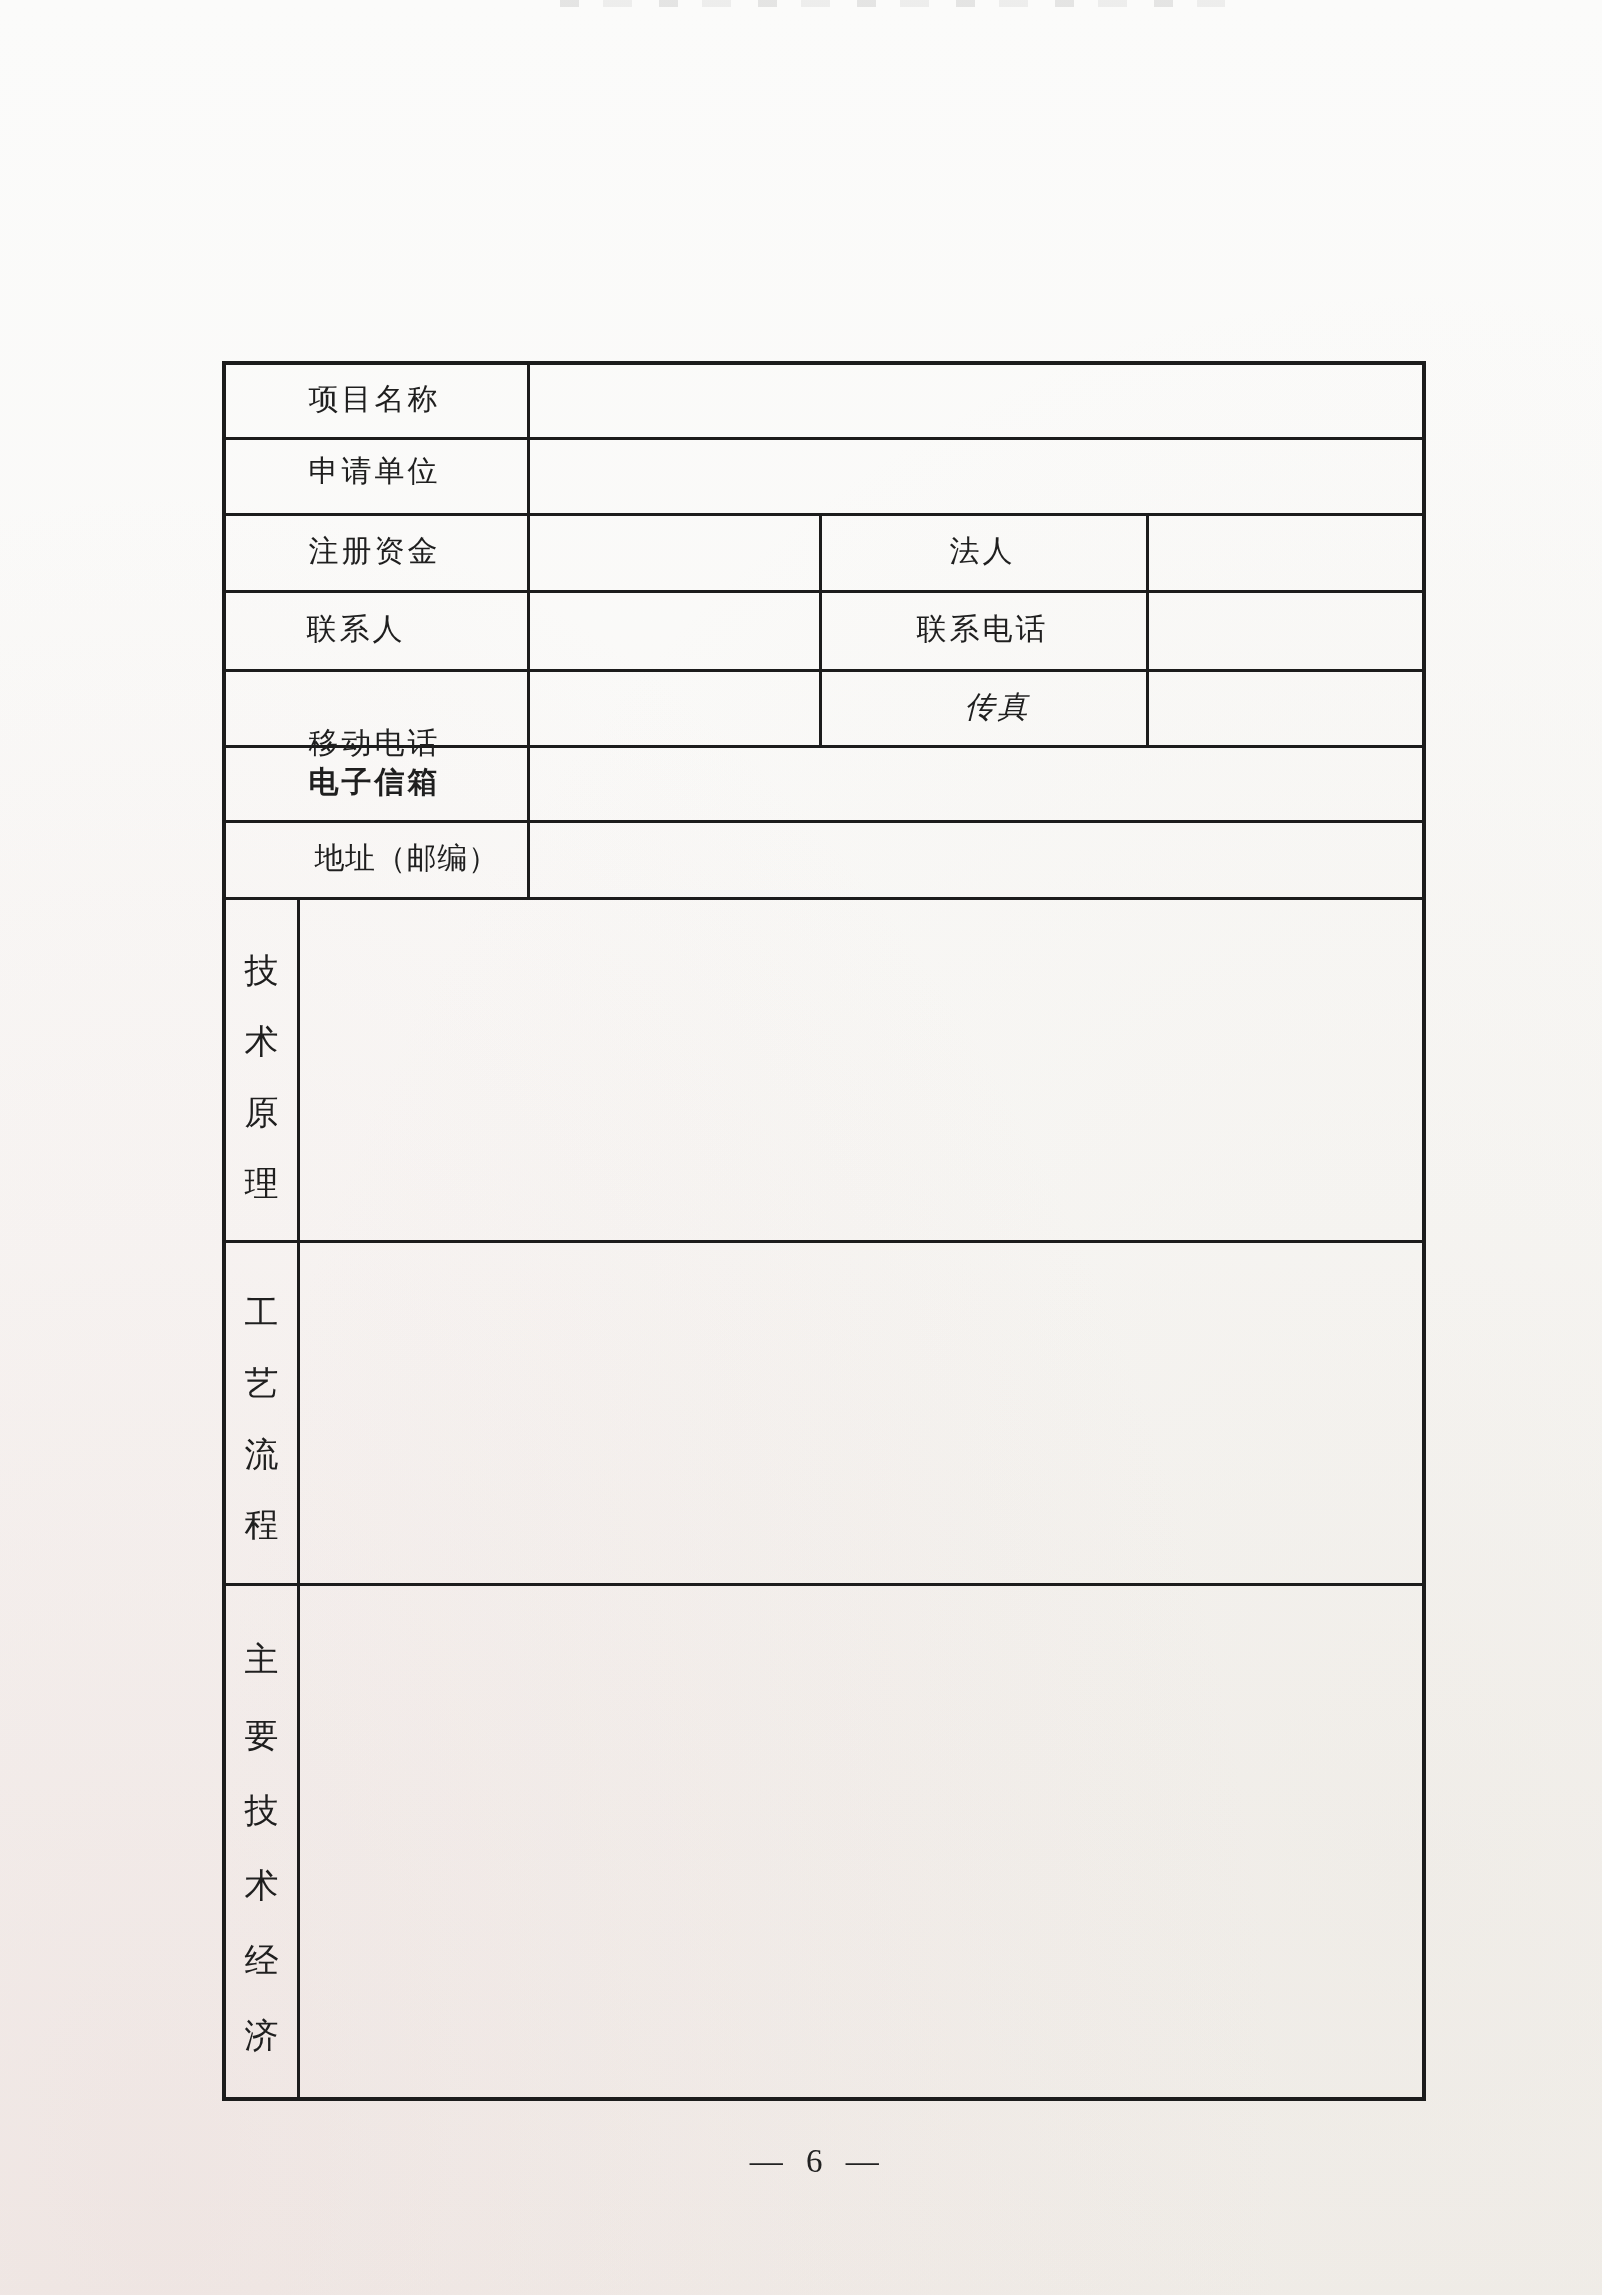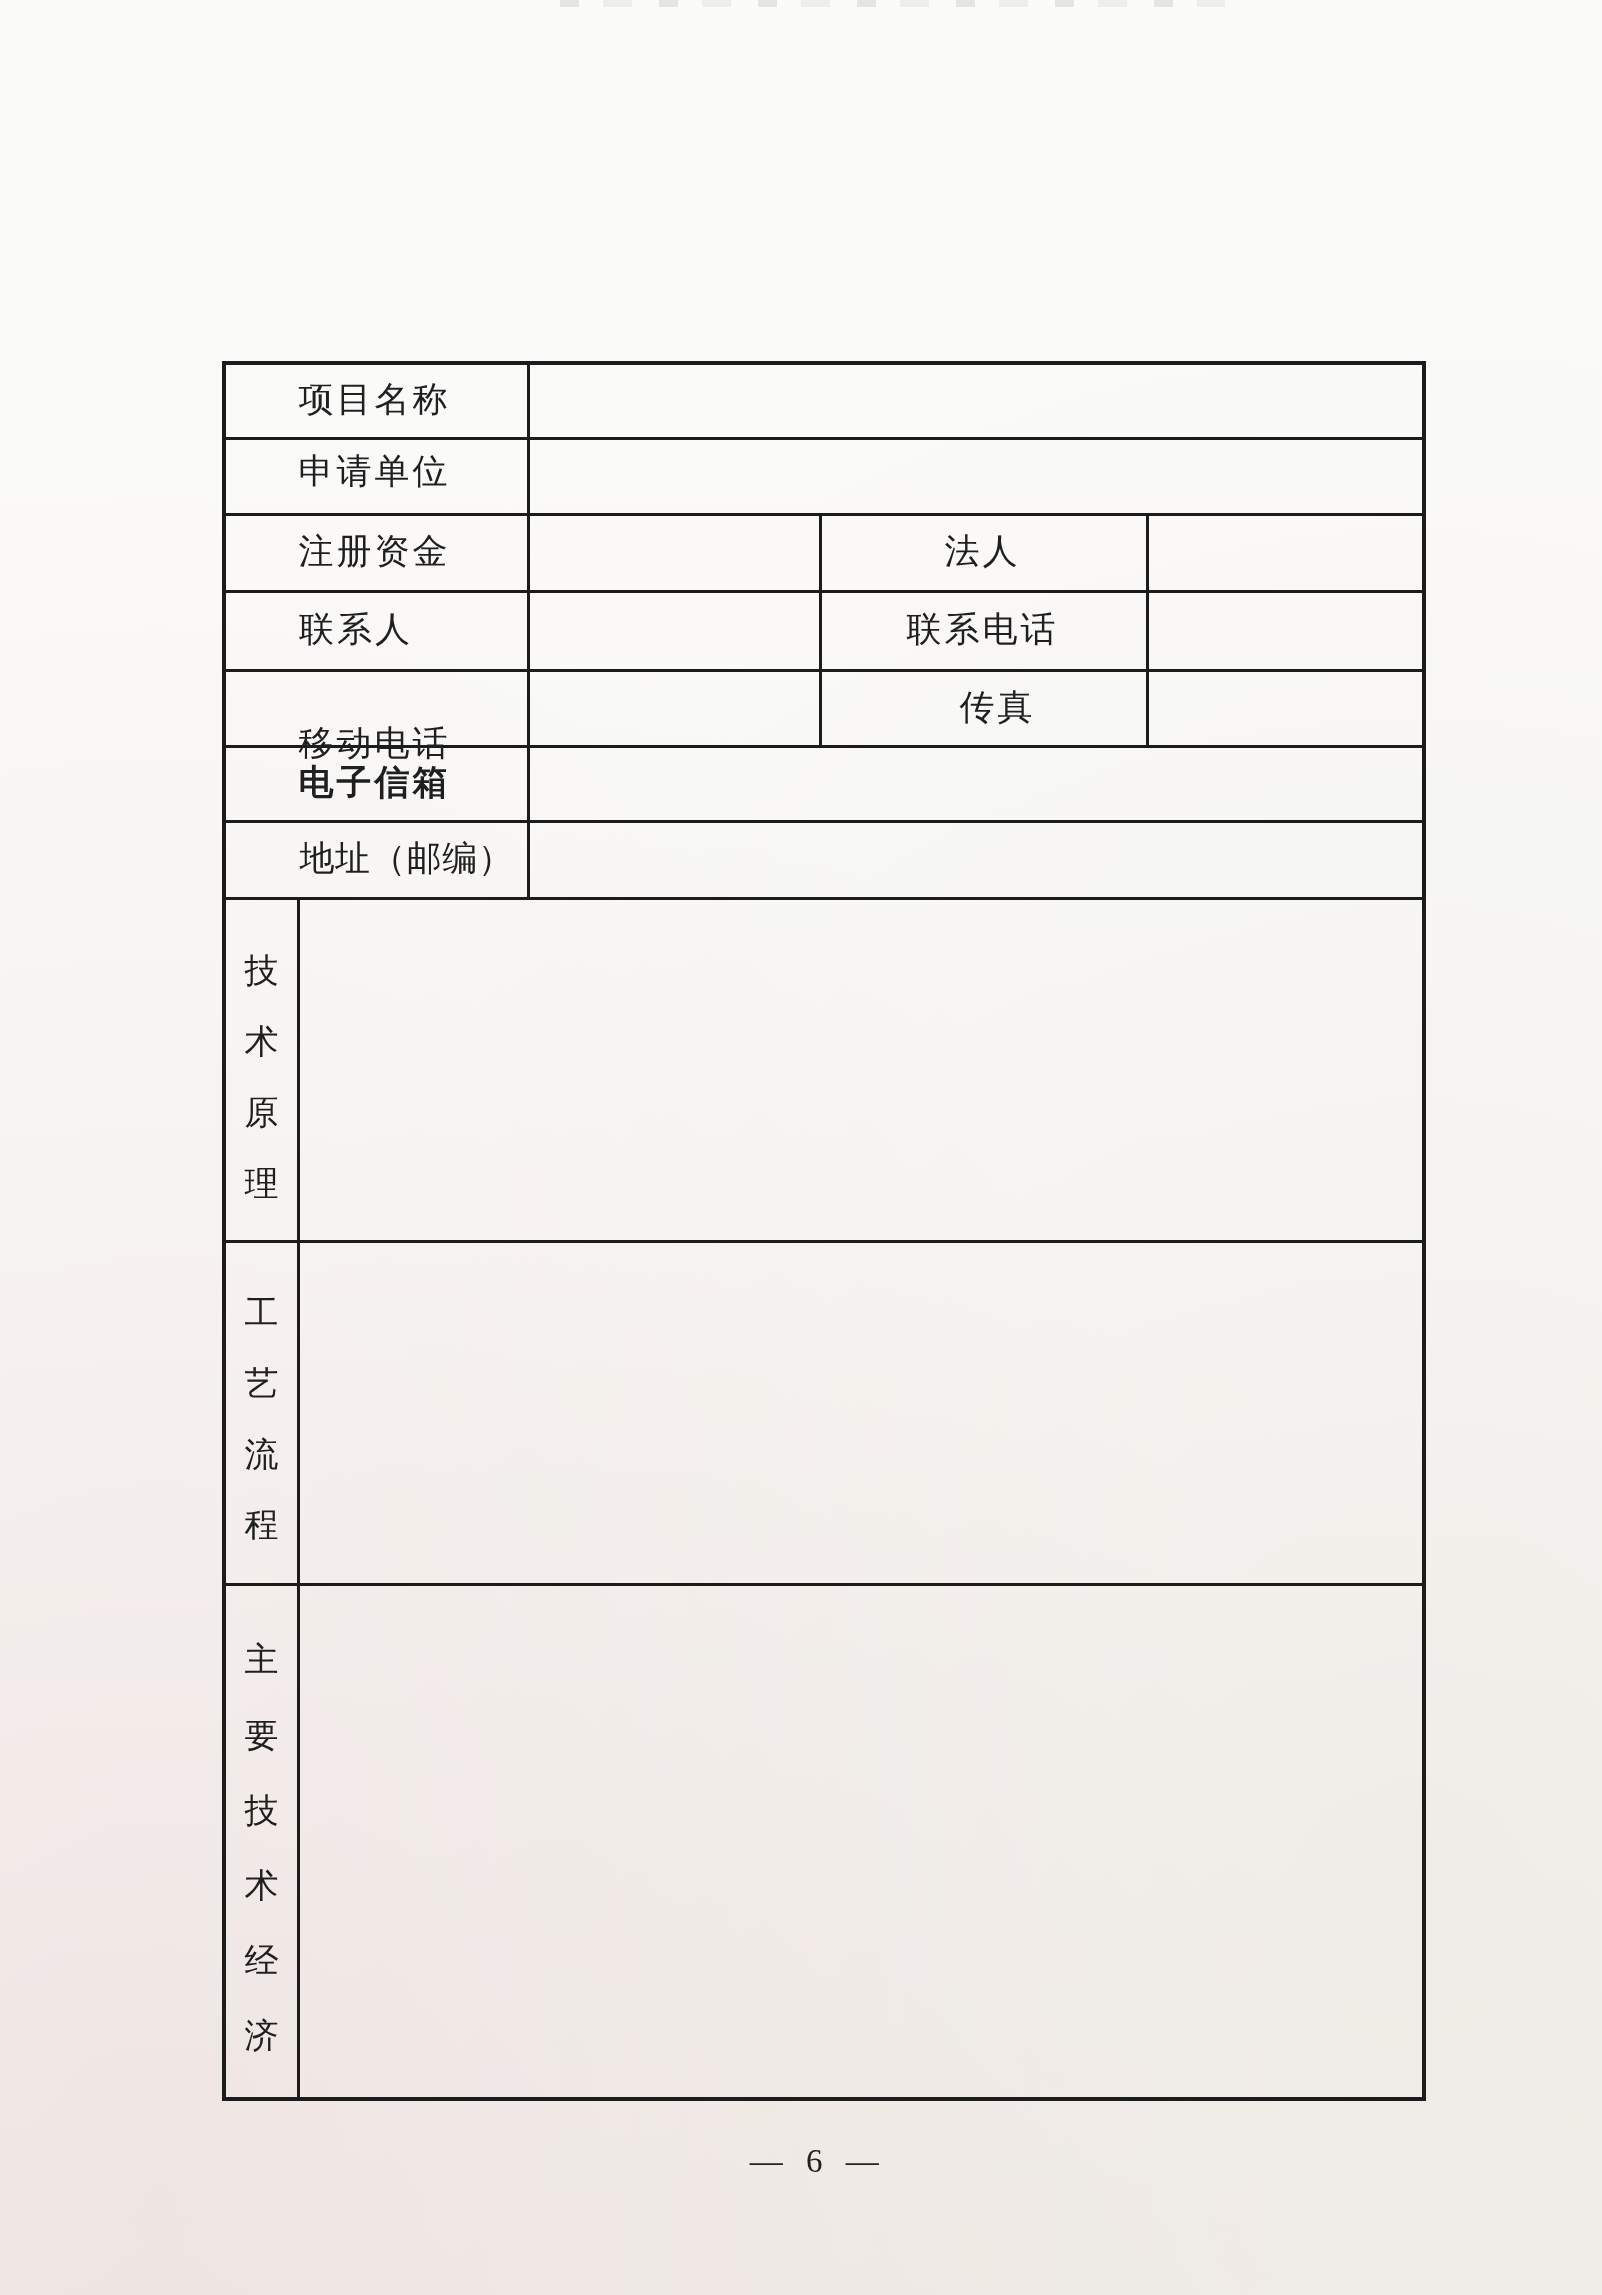--- a/index.html
+++ b/index.html
@@ -7,21 +7,21 @@
     width:1602px;height:2295px;position:relative;overflow:hidden;
     font-family:"Liberation Serif","DejaVu Serif",serif;
     background:
       radial-gradient(ellipse at 10% 96%, rgba(228,203,203,0.30), rgba(228,203,203,0) 55%),
       radial-gradient(ellipse at 88% 82%, rgba(222,216,206,0.25), rgba(222,216,206,0) 60%),
       linear-gradient(180deg,#fbfbfa 0%,#f9f8f6 55%,#f3f0ec 100%);
   }
   .line{position:absolute;background:#1c1c1c;}
   .cell{
     position:absolute;display:flex;align-items:center;justify-content:center;
-    color:#1f1f1f;font-size:35px;letter-spacing:3px;box-sizing:border-box;
+    color:#1f1f1f;font-size:30px;letter-spacing:3px;box-sizing:border-box;
     white-space:nowrap;
   }
   .value-cell{position:absolute;box-sizing:border-box;}
   .vlabel{
     position:absolute;display:flex;flex-direction:column;justify-content:space-evenly;
     align-items:center;color:#1f1f1f;font-size:34px;box-sizing:border-box;
     padding:22.4px 0 9px 0;letter-spacing:0;
   }
   .page-number{
     position:absolute;left:706px;top:2139px;width:224px;height:45px;line-height:45px;
@@ -58,21 +58,21 @@
 <div class="line" style="left:1146px;top:513px;width:3px;height:235px;"></div>
 <div class="line" style="left:297px;top:897px;width:3px;height:1204px;"></div>
 
 <div class="cell" style="left:222px;top:361px;width:305px;height:76px;">项目名称</div>
 <div class="cell" style="left:222px;top:437px;width:305px;height:68px;">申请单位</div>
 <div class="cell" style="left:222px;top:513px;width:305px;height:77px;">注册资金</div>
 <div class="cell" style="left:819px;top:513px;width:327px;height:77px;">法人</div>
 <div class="cell" style="left:222px;top:590px;width:268px;height:78px;">联系人</div>
 <div class="cell" style="left:819px;top:590px;width:327px;height:78px;">联系电话</div>
 <div class="cell" style="left:222px;top:669px;width:305px;height:76px;margin-top:36px;">移动电话</div>
-<div class="cell" style="left:819px;top:669px;width:357px;height:76px;">传真</div>
+<div class="cell" style="left:819px;top:669px;width:357px;height:76px;font-style:italic;">传真</div>
 <div class="cell" style="left:222px;top:745px;width:305px;height:75px;font-weight:bold;">电子信箱</div>
 <div class="cell" style="left:222px;top:820px;width:305px;height:77px;letter-spacing:0.7px;margin-left:32px;">地址（邮编）</div>
 
 <div class="value-cell" style="left:530px;top:365px;width:892px;height:72px;"></div>
 <div class="value-cell" style="left:530px;top:440px;width:892px;height:73px;"></div>
 <div class="value-cell" style="left:530px;top:516px;width:289px;height:74px;"></div>
 <div class="value-cell" style="left:1148px;top:516px;width:273px;height:74px;"></div>
 <div class="value-cell" style="left:530px;top:593px;width:289px;height:75px;"></div>
 <div class="value-cell" style="left:1148px;top:593px;width:273px;height:75px;"></div>
 <div class="value-cell" style="left:530px;top:672px;width:289px;height:73px;"></div>

